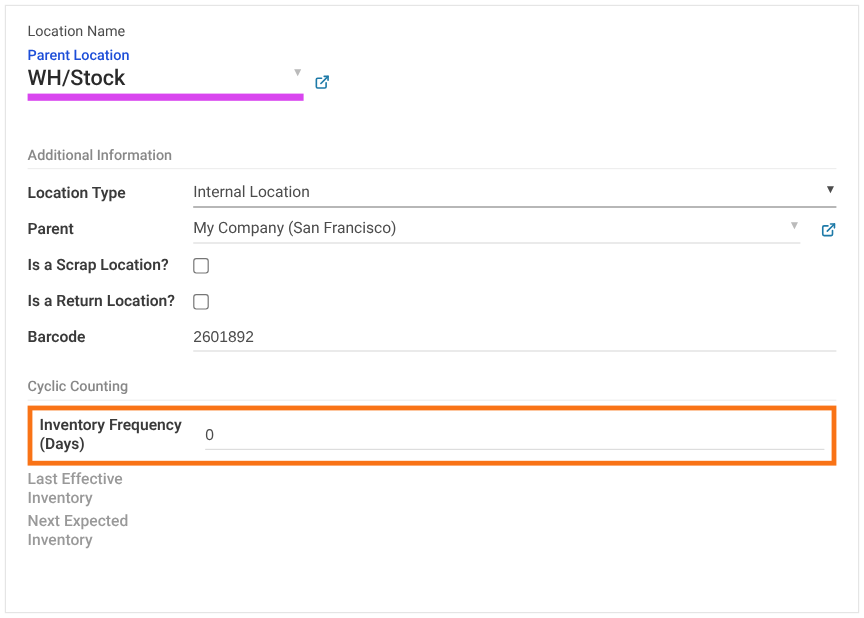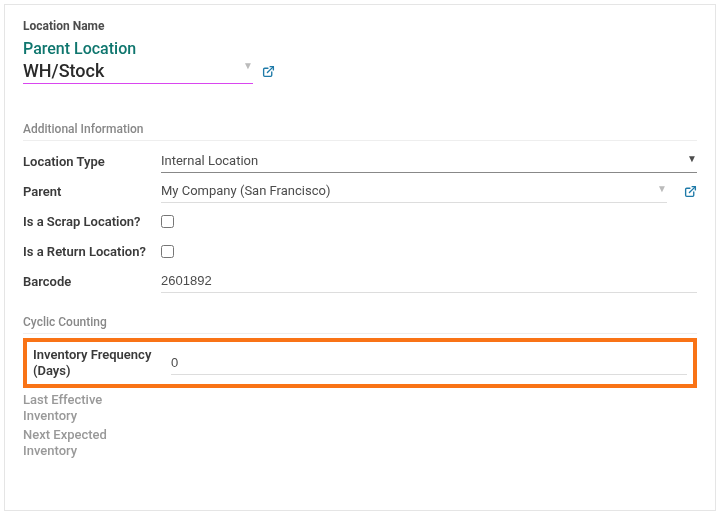--- a/index.html
+++ b/index.html
@@ -14,52 +14,52 @@
   }
   .form-card {
     border: 1px solid #e5e5e5;
     margin: 4px;
     padding: 14px 18px 30px 18px;
     height: 507px;
   }
   .field-label {
     font-size: 12px;
     color: #4c4c4c;
-    font-weight: 700;
+    font-weight: 400;
     margin-bottom: 0;
   }
   .title-input {
     font-size: 26px;
     font-weight: 500;
     color: #2a2a2a;
     border: none;
     border-bottom: 1px solid #888;
     padding: 2px 0 2px 0;
     width: 100%;
     outline: none;
     line-height: 1.2;
     margin-top: 0px;
     margin-bottom: 10px;
   }
   .subtitle-label {
-    font-size: 16px;
-    font-weight: 500;
-    color: #0f766e;
+    font-size: 12px;
+    font-weight: 500;
+    color: #1d4ed8;
     margin-top: 6px;
   }
   .parent-row {
     display: flex;
     align-items: center;
     gap: 8px;
     margin-top: 0;
   }
   .parent-select {
     display: flex;
     justify-content: space-between;
-    border-bottom: 1px solid #d946ef;
+    border-bottom: 6px solid #d946ef;
     width: 230px;
     padding: 2px 0;
     cursor: text;
   }
   .parent-value {
     font-size: 18px;
     font-weight: 500;
     color: #2a2a2a;
   }
   .caret-small {

